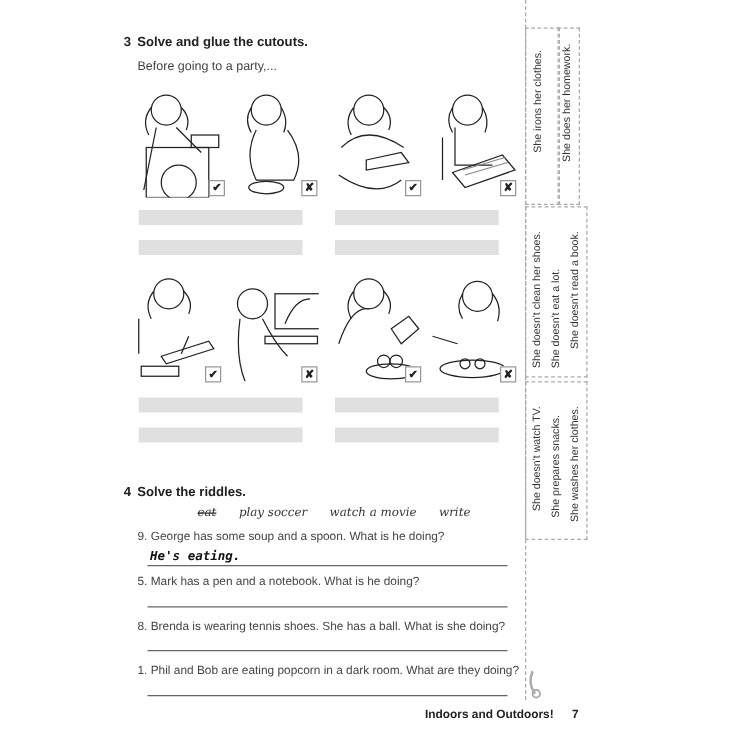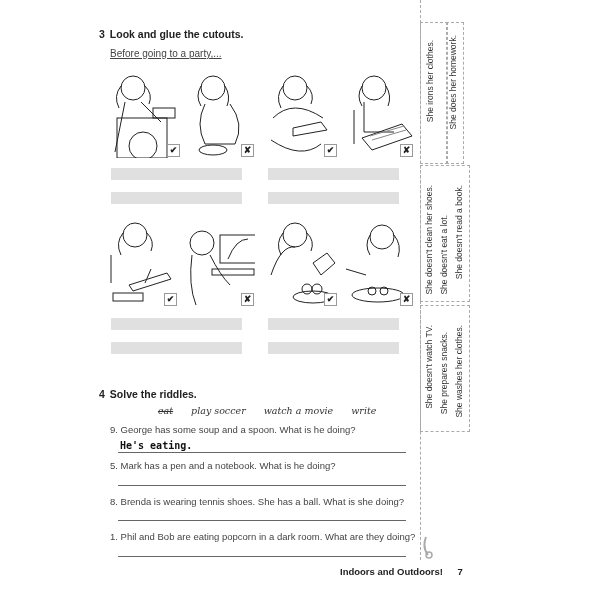--- a/index.html
+++ b/index.html
@@ -1,42 +1,42 @@
 <!DOCTYPE html>
 <html><head>
 <meta charset="utf-8">
 <style>
   html, body { margin: 0; padding: 0; background: #ffffff; }
   body { width: 600px; height: 600px; position: relative; overflow: hidden;
          font-family: "Liberation Sans", sans-serif; color: #333; }
   .abs { position: absolute; }
   .section-title { font-weight: bold; font-size: 10.5px; color: #222; }
   .section-title .num { margin-right: 5px; }
-  .subtitle { font-size: 10px; color: #444; text-decoration: underline; }
+  .subtitle { font-size: 10px; color: #444; }
   .pic { position: absolute; border: 0; }
   .check-box { position: absolute; width: 11px; height: 11px; border: 1px solid #999;
                background: #fff; font-size: 9px; line-height: 11px; text-align: center;
                font-weight: bold; color: #222; }
   .glue-bar { position: absolute; height: 12px; background: #e0e0e0; }
   .cut-strip { position: absolute; border: 1px dashed #aaa; }
   .cut-text { position: absolute; writing-mode: vertical-rl; transform: rotate(180deg);
               font-size: 8.5px; color: #333; white-space: nowrap; }
   .word-bank { font-family: "DejaVu Serif", serif; font-style: italic; font-size: 9.5px; color: #333; }
   .word-bank span { margin-right: 18px; }
   .word-bank .struck { text-decoration: line-through; }
   .question { font-size: 9.5px; color: #444; }
   .answer-line { position: absolute; height: 1px; background: #666; }
-  .handwritten { font-family: "DejaVu Sans Mono", monospace; font-size: 10px; color: #111; font-weight: bold; }
+  .handwritten { font-family: "DejaVu Sans Mono", monospace; font-size: 10px; color: #111; font-weight: bold; font-style: italic; }
   .footer { font-weight: bold; font-size: 9.5px; color: #222; }
 </style>
 </head>
 <body>
 
 <div class="abs section-title" style="left:99px; top:28px;">
-  <span class="num">3</span><span>Look and glue the cutouts.</span>
+  <span class="num">3</span><span>Solve and glue the cutouts.</span>
 </div>
 <div class="abs subtitle" style="left:110px; top:48px;">Before going to a party,...</div>
 
 <svg class="pic" style="left:103px; top:68px;" width="78" height="90">
   <circle cx="30" cy="20" r="12" fill="none" stroke="#222" stroke-width="1"></circle>
   <path d="M18 18 q-8 10 -2 22 M42 18 q8 8 4 18" fill="none" stroke="#222"></path>
   <path d="M22 34 l-10 50 M38 34 l20 20" fill="none" stroke="#222"></path>
   <rect x="14" y="50" width="50" height="40" fill="none" stroke="#222"></rect>
   <circle cx="40" cy="78" r="14" fill="none" stroke="#222"></circle>
   <rect x="50" y="40" width="22" height="10" fill="none" stroke="#222"></rect>

